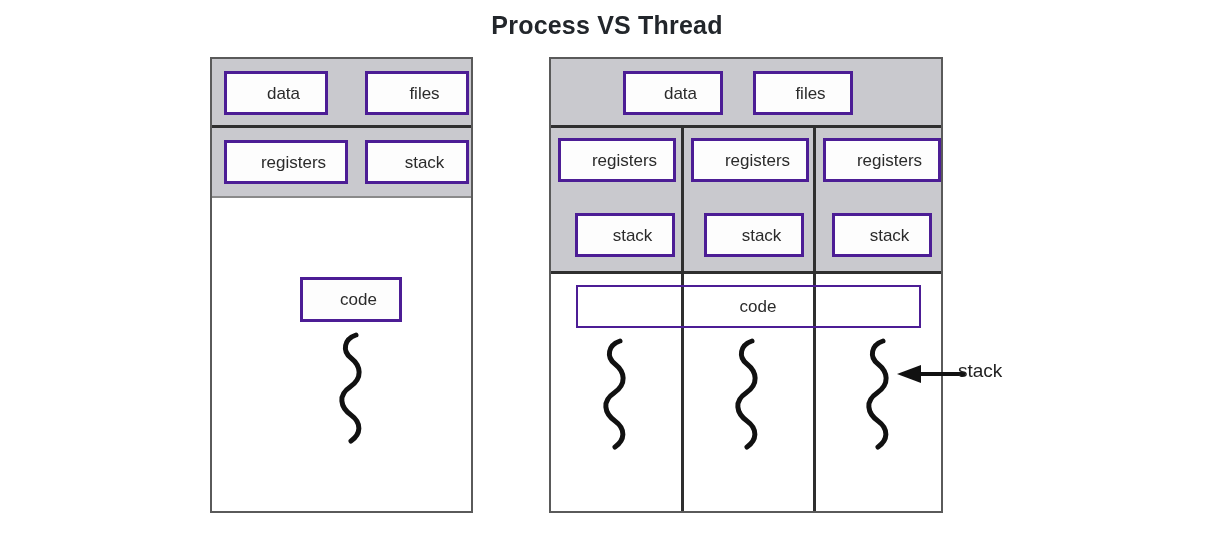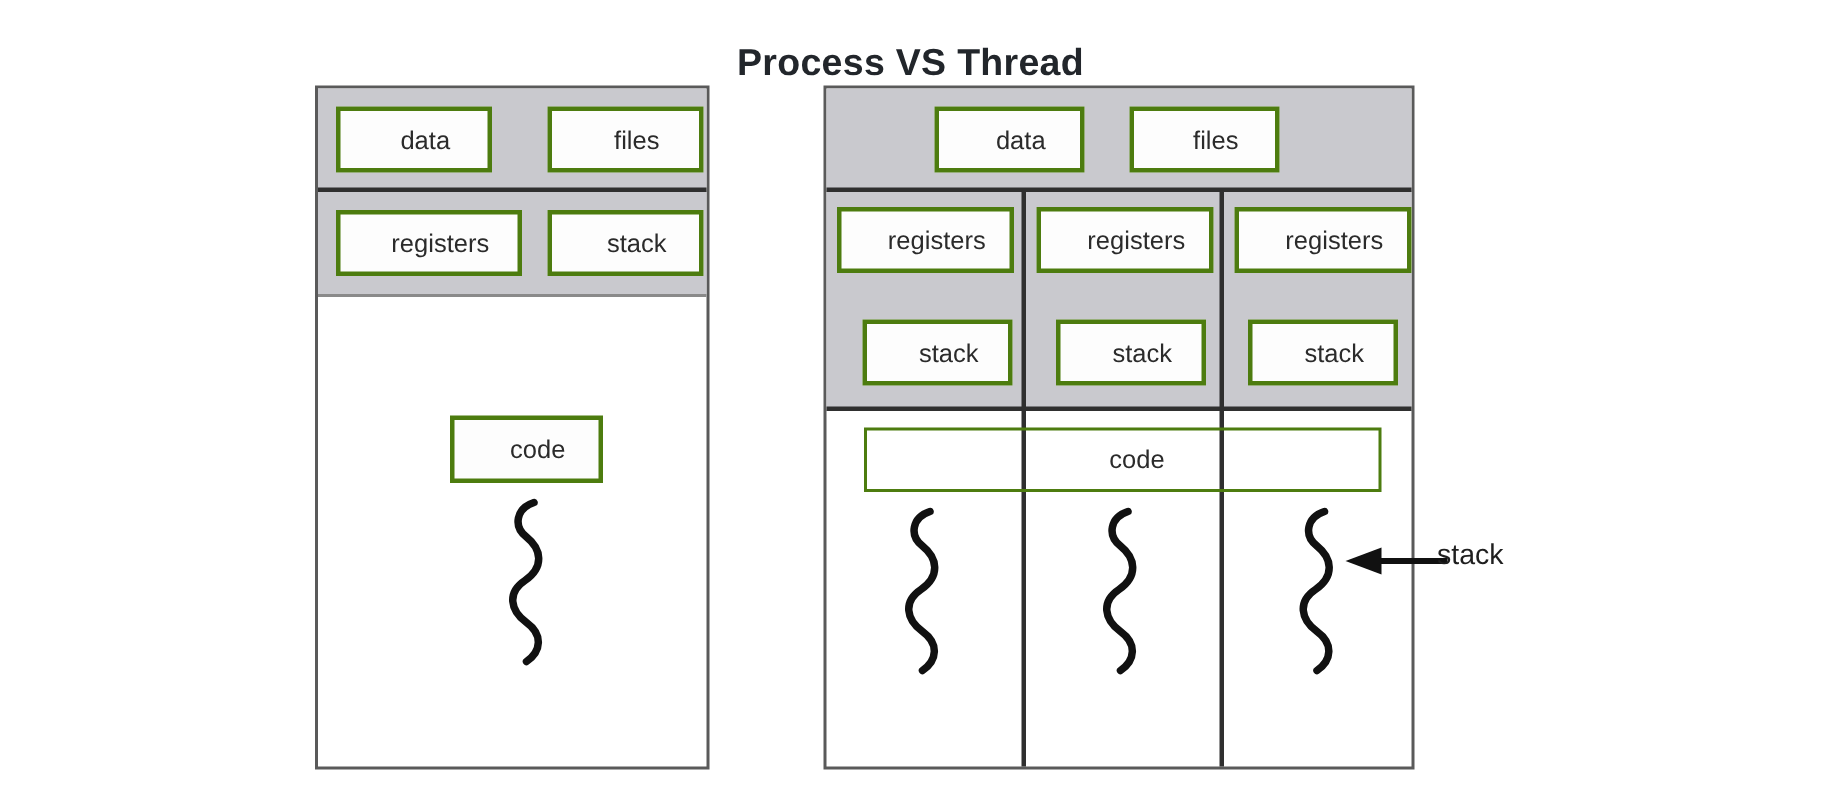--- a/index.html
+++ b/index.html
@@ -11,21 +11,21 @@
     width: 1214px;
     height: 534px;
     position: relative;
     font-family: "Liberation Sans", sans-serif;
     overflow: hidden;
   }
 
   
   #page-title {
     position: absolute;
-    top: 28px;
+    top: 11px;
     left: 0;
     width: 1214px;
     text-align: center;
     font-size: 25px;
     font-weight: bold;
     color: #22262b;
     letter-spacing: 0.2px;
   }
 
   
@@ -40,21 +40,21 @@
     position: absolute;
     box-sizing: border-box;
     background: #c9c9ce;
   }
 
   
   .cell {
     position: absolute;
     box-sizing: border-box;
     background: #fdfdfd;
-    border: 3px solid #4d7c0f;
+    border: 3px solid #4c1d95;
     display: flex;
     align-items: center;
     justify-content: center;
     font-size: 17px;
     color: #2b2b2b;
     line-height: 1;
     padding-left: 15px;
   }
   .cell.thin {
     border-width: 2px;

